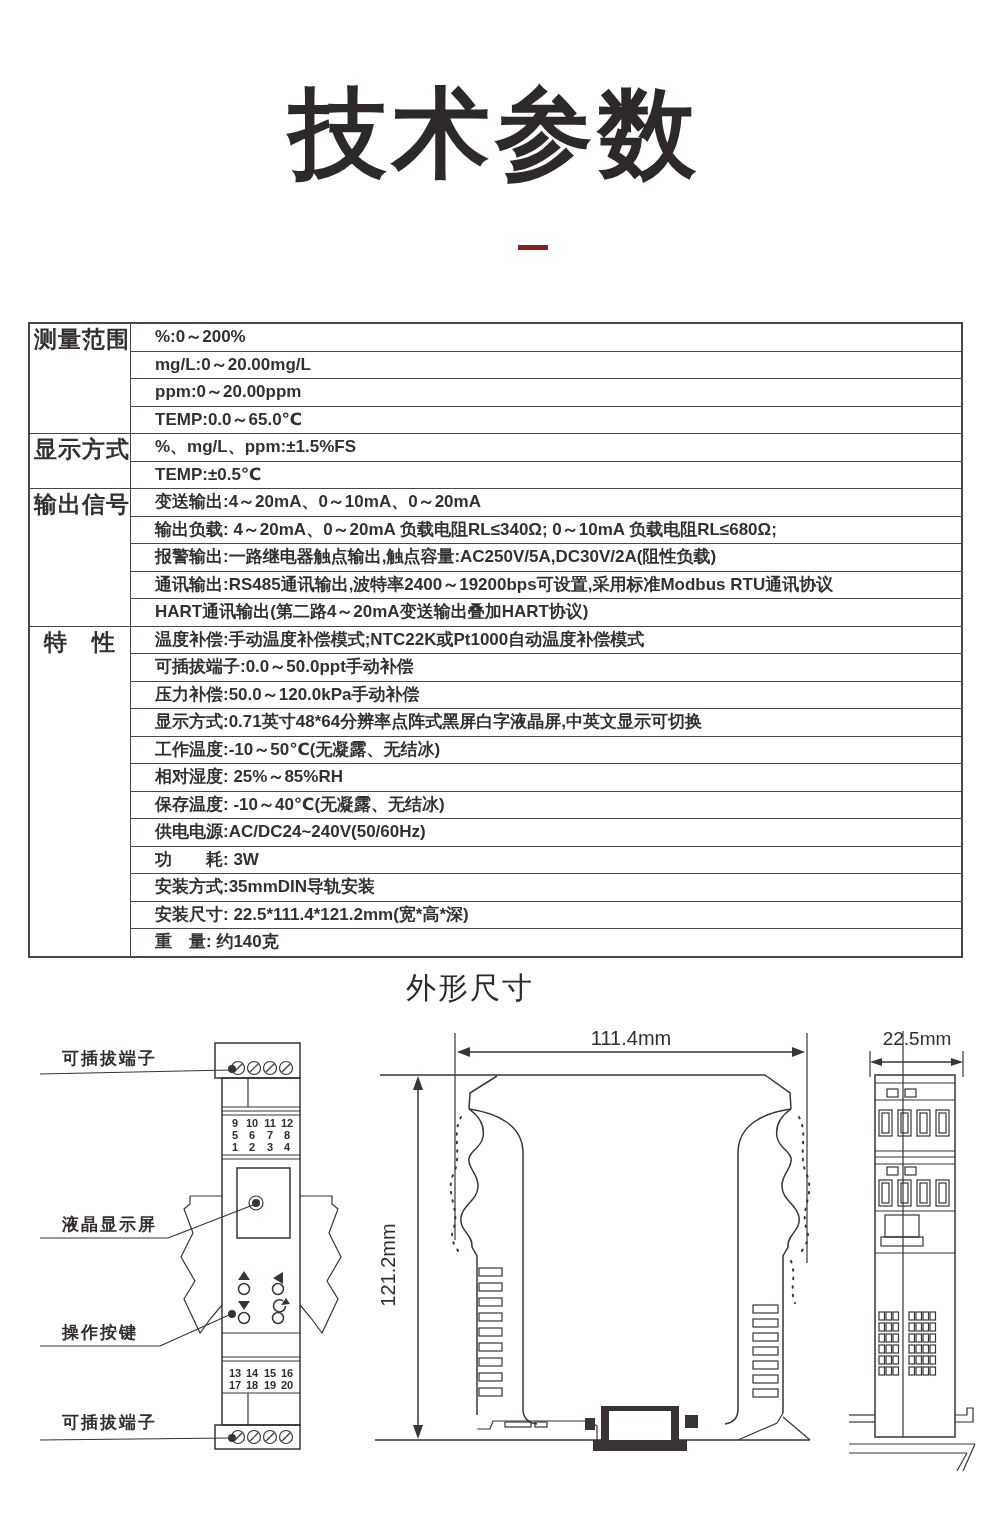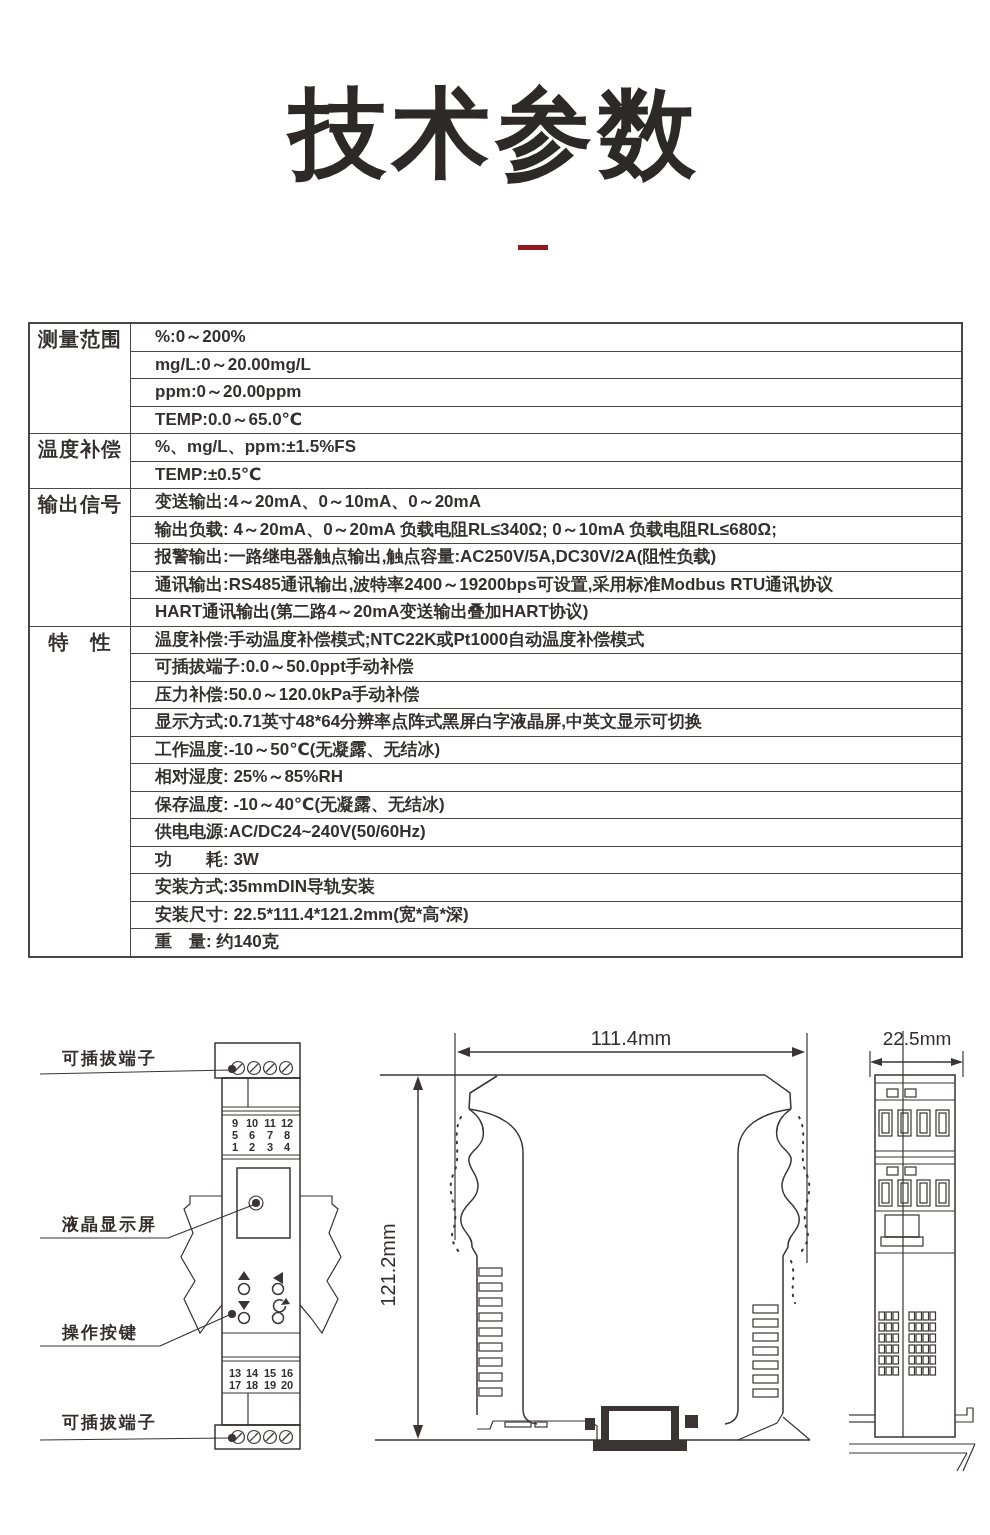--- a/index.html
+++ b/index.html
@@ -15,21 +15,21 @@
 
   table.spec {
     position:absolute; top:322px; left:28px; width:935px;
     border-collapse:collapse; table-layout:fixed; border:2px solid #4c4747;
   }
   table.spec td {
     border:1px solid #4c4747; height:26.5px; line-height:26.5px; padding:0 24px;
     font-size:17px; font-weight:600; color:#353030; white-space:nowrap; overflow:hidden;
   }
   table.spec td.th {
-    width:92px; text-align:center; font-size:20px; letter-spacing:1px;
+    width:92px; text-align:center; font-size:23px; letter-spacing:1px;
     vertical-align:top; padding:2px 4px 0 4px; line-height:26px;
   }
 
   .section-title {
     position:absolute; top:968px; left:0; width:940px; text-align:center;
     font-size:30px; font-weight:500; color:#2e2929; letter-spacing:2px;
   }
   .footer-note {
     position:absolute; top:1485px; left:4px; width:982px;
     font-size:21px; font-weight:600; color:#332d2d; letter-spacing:0.2px; white-space:nowrap;
@@ -65,21 +65,21 @@
         <tr>
           <td>mg/L:0～20.00mg/L</td>
         </tr>
         <tr>
           <td>ppm:0～20.00ppm</td>
         </tr>
         <tr>
           <td>TEMP:0.0～65.0℃</td>
         </tr>
         <tr>
-          <td class="th" rowspan="2">温度补偿</td>
+          <td class="th" rowspan="2">显示方式</td>
           <td>%、mg/L、ppm:±1.5%FS</td>
         </tr>
         <tr>
           <td>TEMP:±0.5℃</td>
         </tr>
         <tr>
           <td class="th" rowspan="5">输出信号</td>
           <td>变送输出:4～20mA、0～10mA、0～20mA</td>
         </tr>
         <tr>
@@ -127,20 +127,21 @@
         </tr>
         <tr>
           <td>安装尺寸: 22.5*111.4*121.2mm(宽*高*深)</td>
         </tr>
         <tr>
           <td>重　量: 约140克</td>
         </tr>
       </tbody>
   </table>
 
+  <div class="section-title">外形尺寸</div>
 
   <svg class="svg-front" width="330" height="440" viewBox="0 0 330 440">
 
     <path class="ln2" d="M192,166 L160,166 L160,174 L154,179 L163,203 L151,227 L165,251 L154,269 L170,303 L181,288 L192,275"></path>
     <path class="ln2" d="M270,166 L302,166 L302,174 L308,179 L299,203 L311,227 L297,251 L308,269 L292,303 L281,288 L270,275"></path>
 
     <rect class="ln" x="185" y="13" width="85" height="35"></rect>
     <g>
       <circle class="ln2" cx="208" cy="38" r="6.5"></circle>
         <line class="ln2" x1="204" y1="42" x2="212" y2="34"></line>

